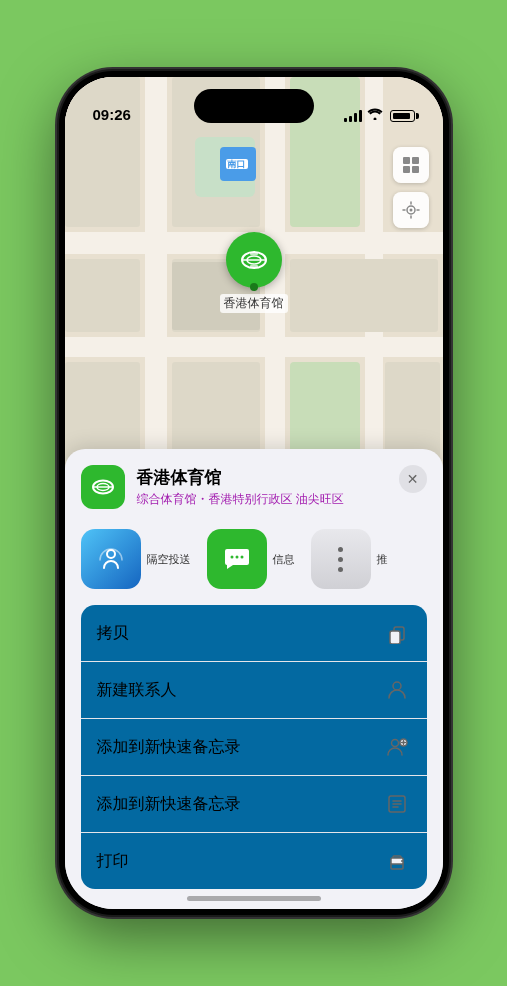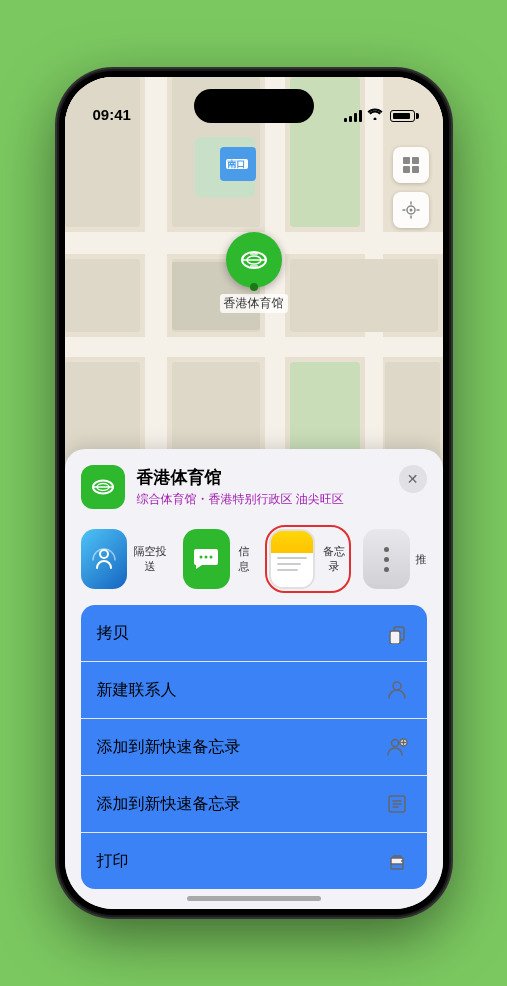--- a/index.html
+++ b/index.html
@@ -289,21 +289,21 @@
       border-radius: 16px;
     }
     
     .more-dots {
       display: flex;
       flex-direction: column;
       gap: 5px;
     }
     
     .action-list {
-      background: #3b82f6;
+      background: #0369a1;
       border-radius: 14px;
       margin: 0 16px;
       overflow: hidden;
     }
     .action-item {
       display: flex;
       align-items: center;
       justify-content: space-between;
       padding: 14px 16px;
       border-bottom: 0.5px solid #e5e5ea;
@@ -339,21 +339,21 @@
   </style>
 </head>
 <body>
 
 <div class="phone-frame">
   <div class="phone-screen">
 
     <div class="dynamic-island"></div>
 
     <div class="status-bar">
-      <span class="status-time">09:41</span>
+      <span class="status-time">09:26</span>
       <div class="status-icons">
         <div class="signal-bars">
           <div class="signal-bar" style="height:4px"></div>
           <div class="signal-bar" style="height:6px"></div>
           <div class="signal-bar" style="height:9px"></div>
           <div class="signal-bar" style="height:12px"></div>
         </div>
         <span class="wifi-icon">
           <svg width="16" height="12" viewBox="0 0 16 12" fill="none">
             <path d="M8 9.5a1.5 1.5 0 100 3 1.5 1.5 0 000-3z" fill="#000"></path>
@@ -468,31 +468,20 @@
               <path d="M6 6h20a2 2 0 012 2v12a2 2 0 01-2 2H12l-6 4v-4a2 2 0 01-2-2V8a2 2 0 012-2z" fill="#fff"></path>
               <circle cx="11" cy="14" r="1.5" fill="#2eb82e"></circle>
               <circle cx="16" cy="14" r="1.5" fill="#2eb82e"></circle>
               <circle cx="21" cy="14" r="1.5" fill="#2eb82e"></circle>
             </svg>
           </div>
           <div class="share-label">信息</div>
         </div>
 
 
-        <div class="share-item selected-outline">
-          <div class="share-icon-wrap notes" style="overflow:hidden; position:relative;">
-            <div style="position:absolute;top:0;left:0;right:0;height:22px;background:linear-gradient(180deg,#FFD60A,#FFC300);"></div>
-            <div style="position:absolute;top:22px;left:0;right:0;bottom:0;background:#fff;padding:4px 6px;display:flex;flex-direction:column;gap:4px;">
-              <div style="height:2px;background:#ccc;border-radius:1px;"></div>
-              <div style="height:2px;background:#ccc;border-radius:1px;width:80%;"></div>
-              <div style="height:2px;background:#ccc;border-radius:1px;width:70%;"></div>
-            </div>
-          </div>
-          <div class="share-label">备忘录</div>
-        </div>
 
         <div class="share-item">
           <div class="share-icon-wrap" style="background:linear-gradient(180deg,#e8e8ec,#d0d0d5);">
             <div class="more-dots">
               <div style="width:5px;height:5px;background:#666;border-radius:50%;"></div>
               <div style="width:5px;height:5px;background:#666;border-radius:50%;"></div>
               <div style="width:5px;height:5px;background:#666;border-radius:50%;"></div>
             </div>
           </div>
           <div class="share-label">推</div>

